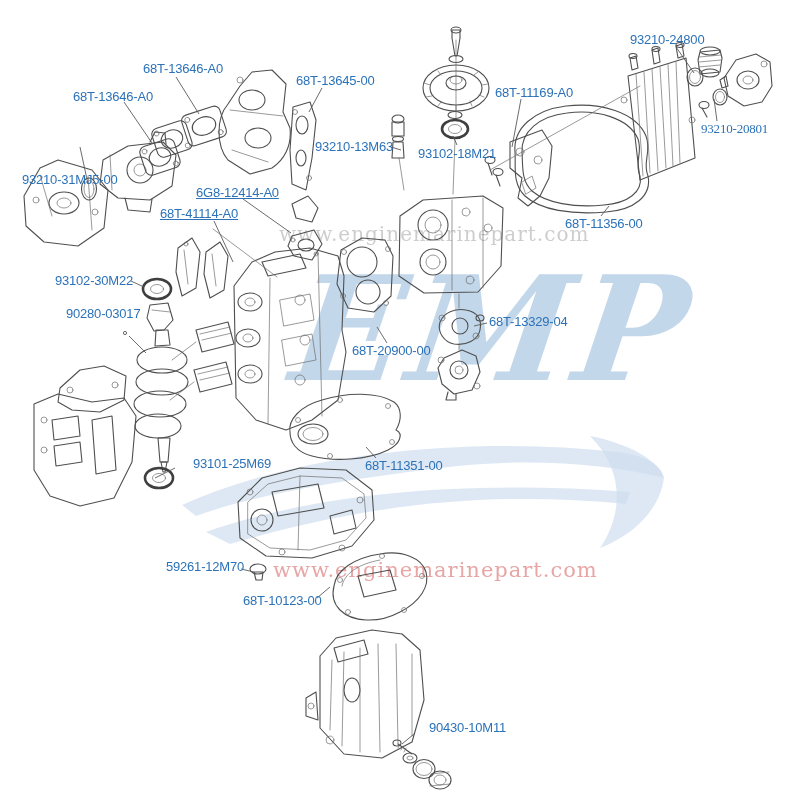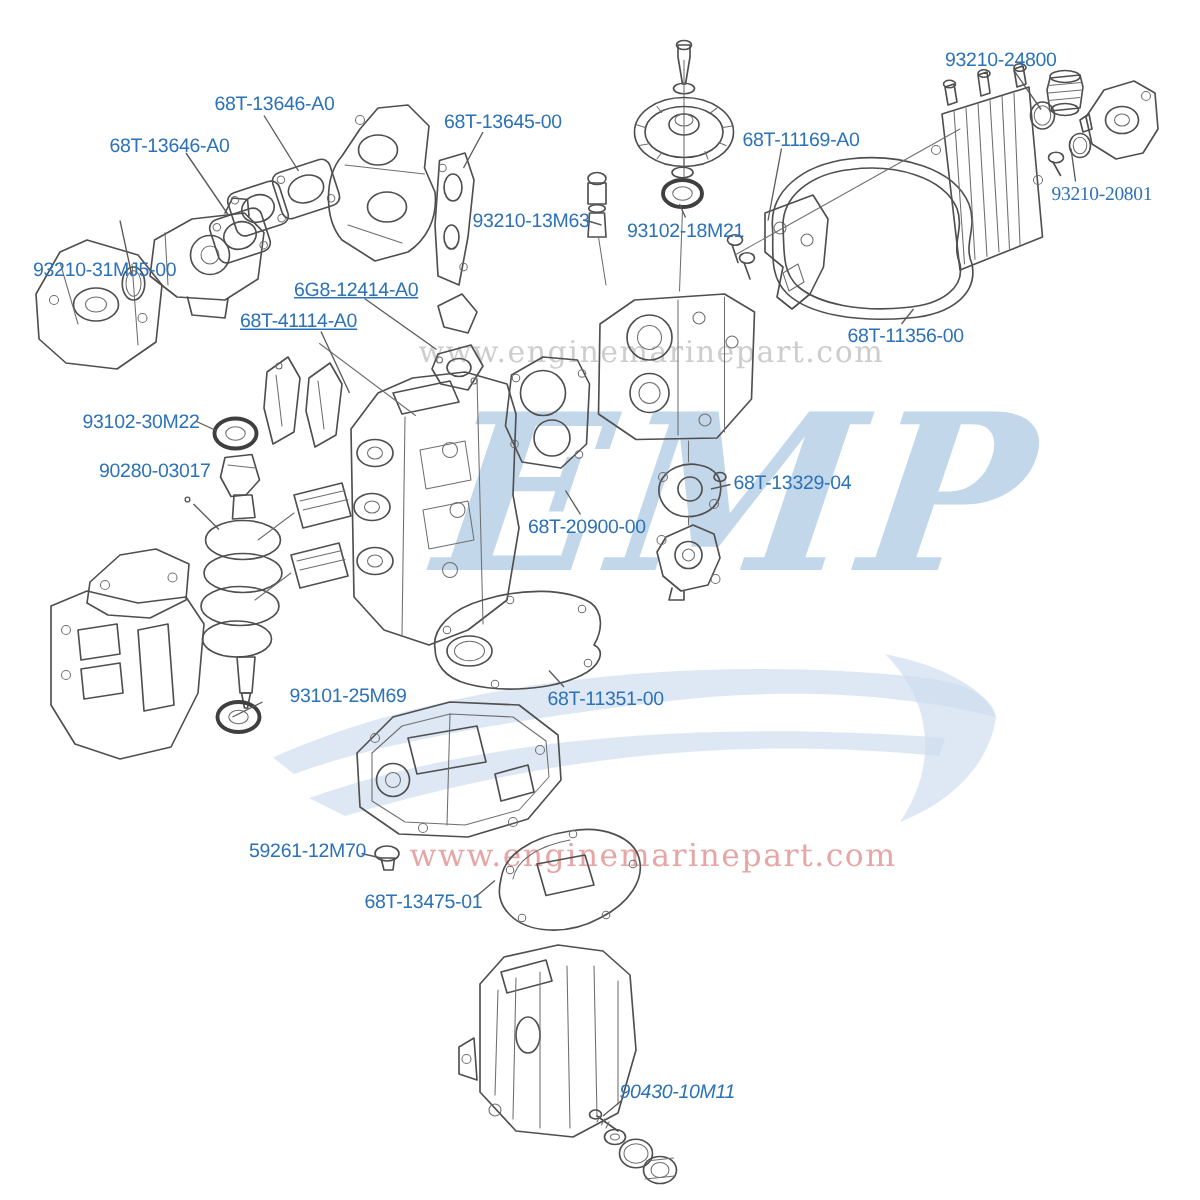--- a/index.html
+++ b/index.html
@@ -392,16 +392,16 @@
       <div class="plabel" style="left: 565px; top: 217px;">68T-11356-00</div>
       <div class="plabel" style="left: 196px; top: 186px; text-decoration: underline;">6G8-12414-A0</div>
       <div class="plabel" style="left: 160px; top: 207px; text-decoration: underline;">68T-41114-A0</div>
       <div class="plabel" style="left: 55px; top: 274px;">93102-30M22</div>
       <div class="plabel" style="left: 66px; top: 307px;">90280-03017</div>
       <div class="plabel" style="left: 352px; top: 344px;">68T-20900-00</div>
       <div class="plabel" style="left: 489px; top: 315px;">68T-13329-04</div>
       <div class="plabel" style="left: 365px; top: 459px;">68T-11351-00</div>
       <div class="plabel" style="left: 177px; top: 457px; margin-left: 16px;">93101-25M69</div>
       <div class="plabel" style="left: 166px; top: 560px;">59261-12M70</div>
-      <div class="plabel" style="left: 243px; top: 594px;">68T-13475-01</div>
-      <div class="plabel" style="left: 413px; top: 721px; font-style: italic;">90430-10M11</div>
+      <div class="plabel" style="left: 243px; top: 594px;">68T-10123-00</div>
+      <div class="plabel" style="left: 429px; top: 721px;">90430-10M11</div>
     </div>
 </div>
 
 </body></html>

